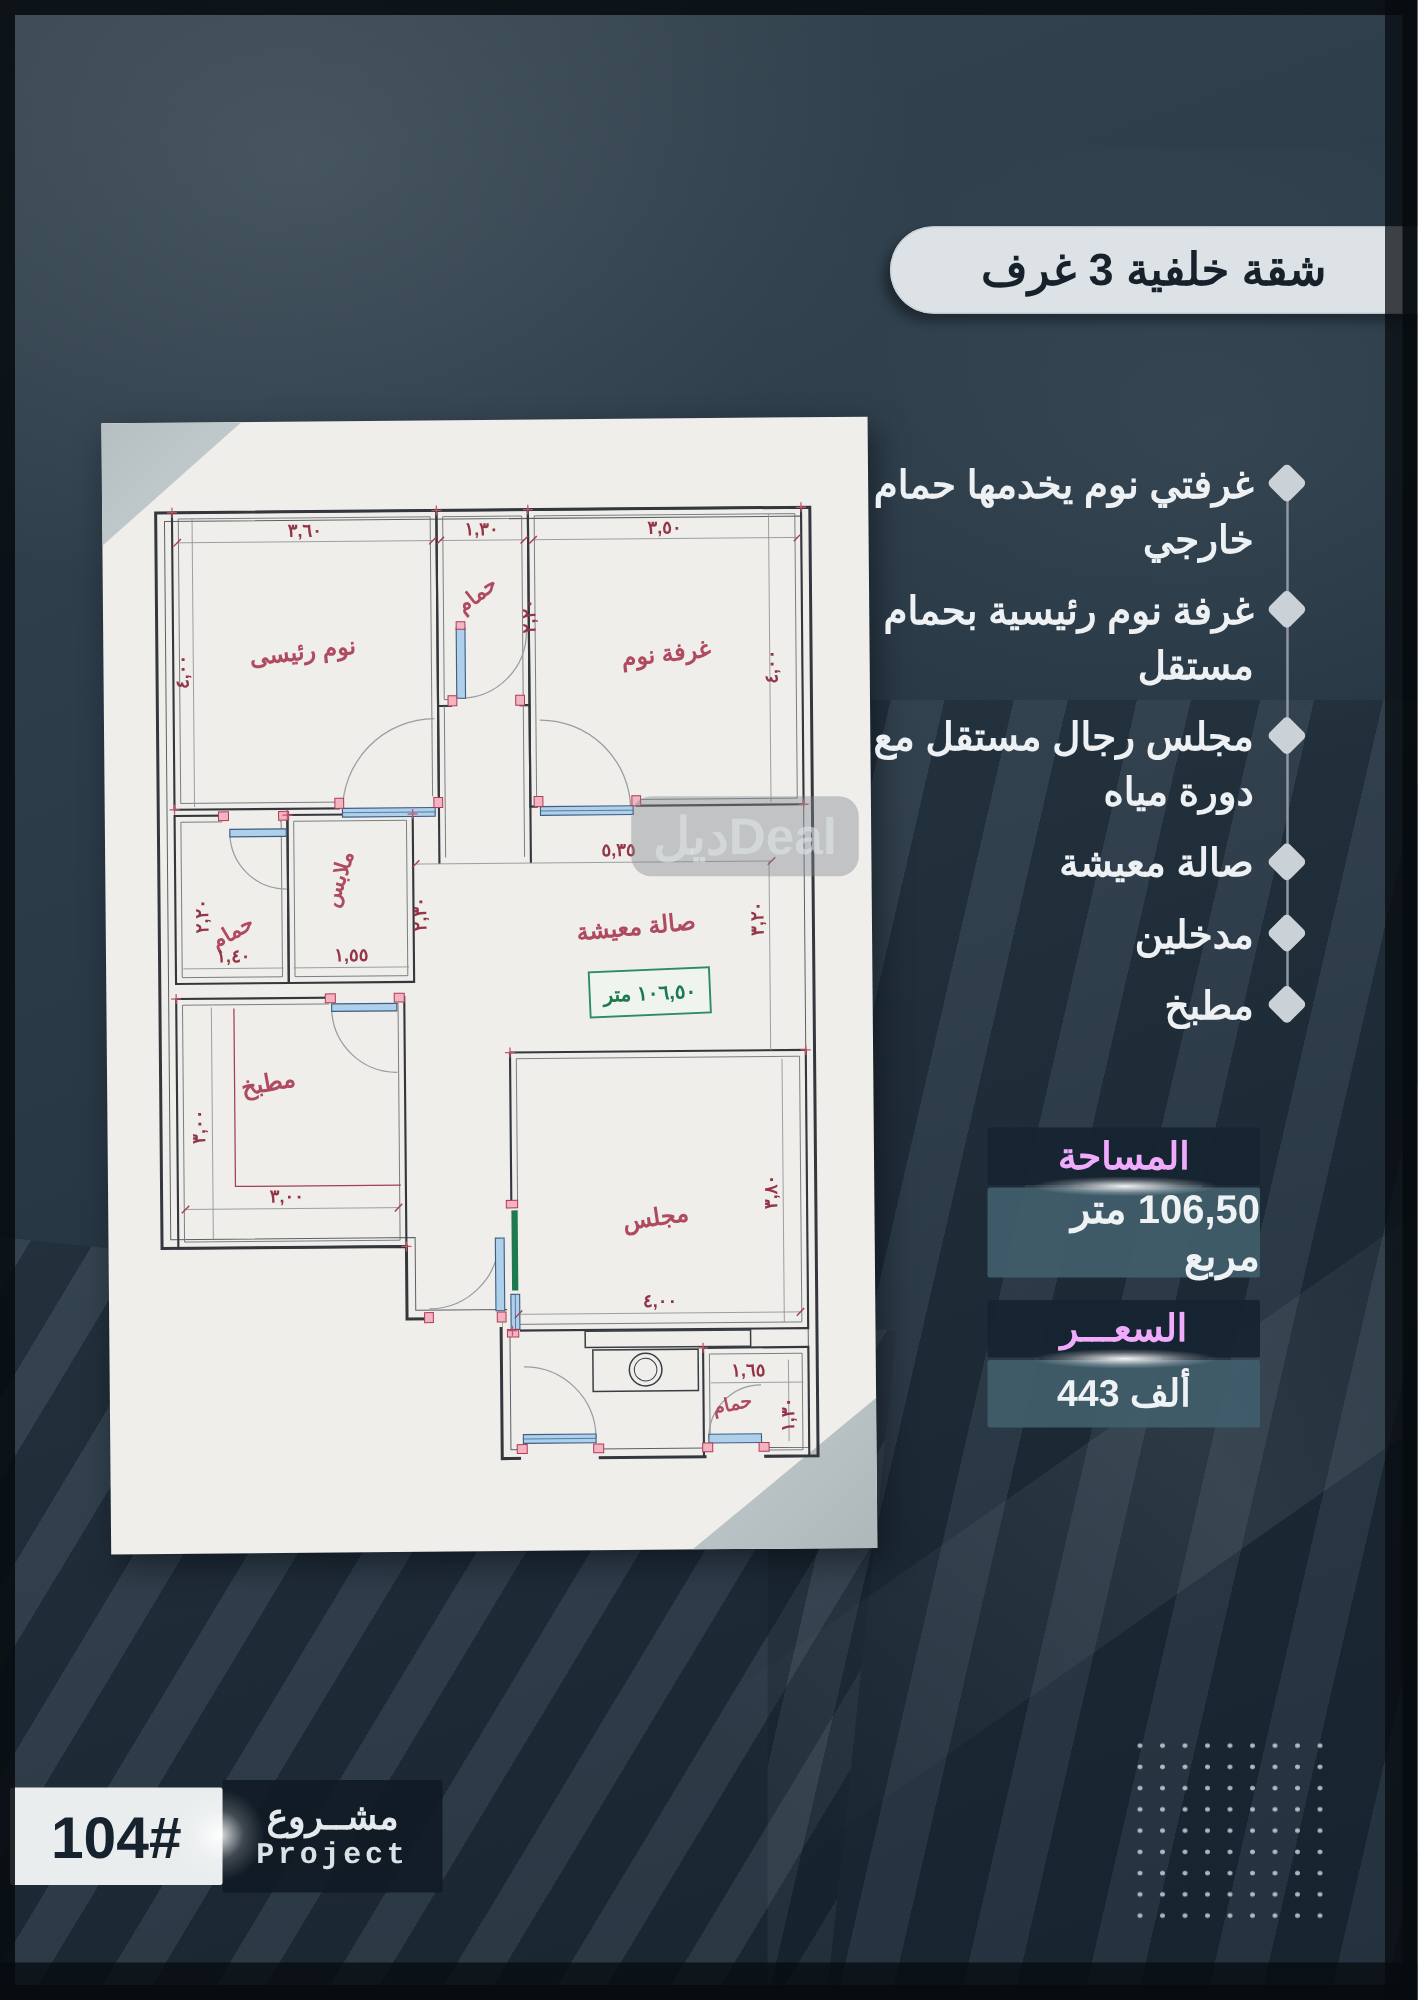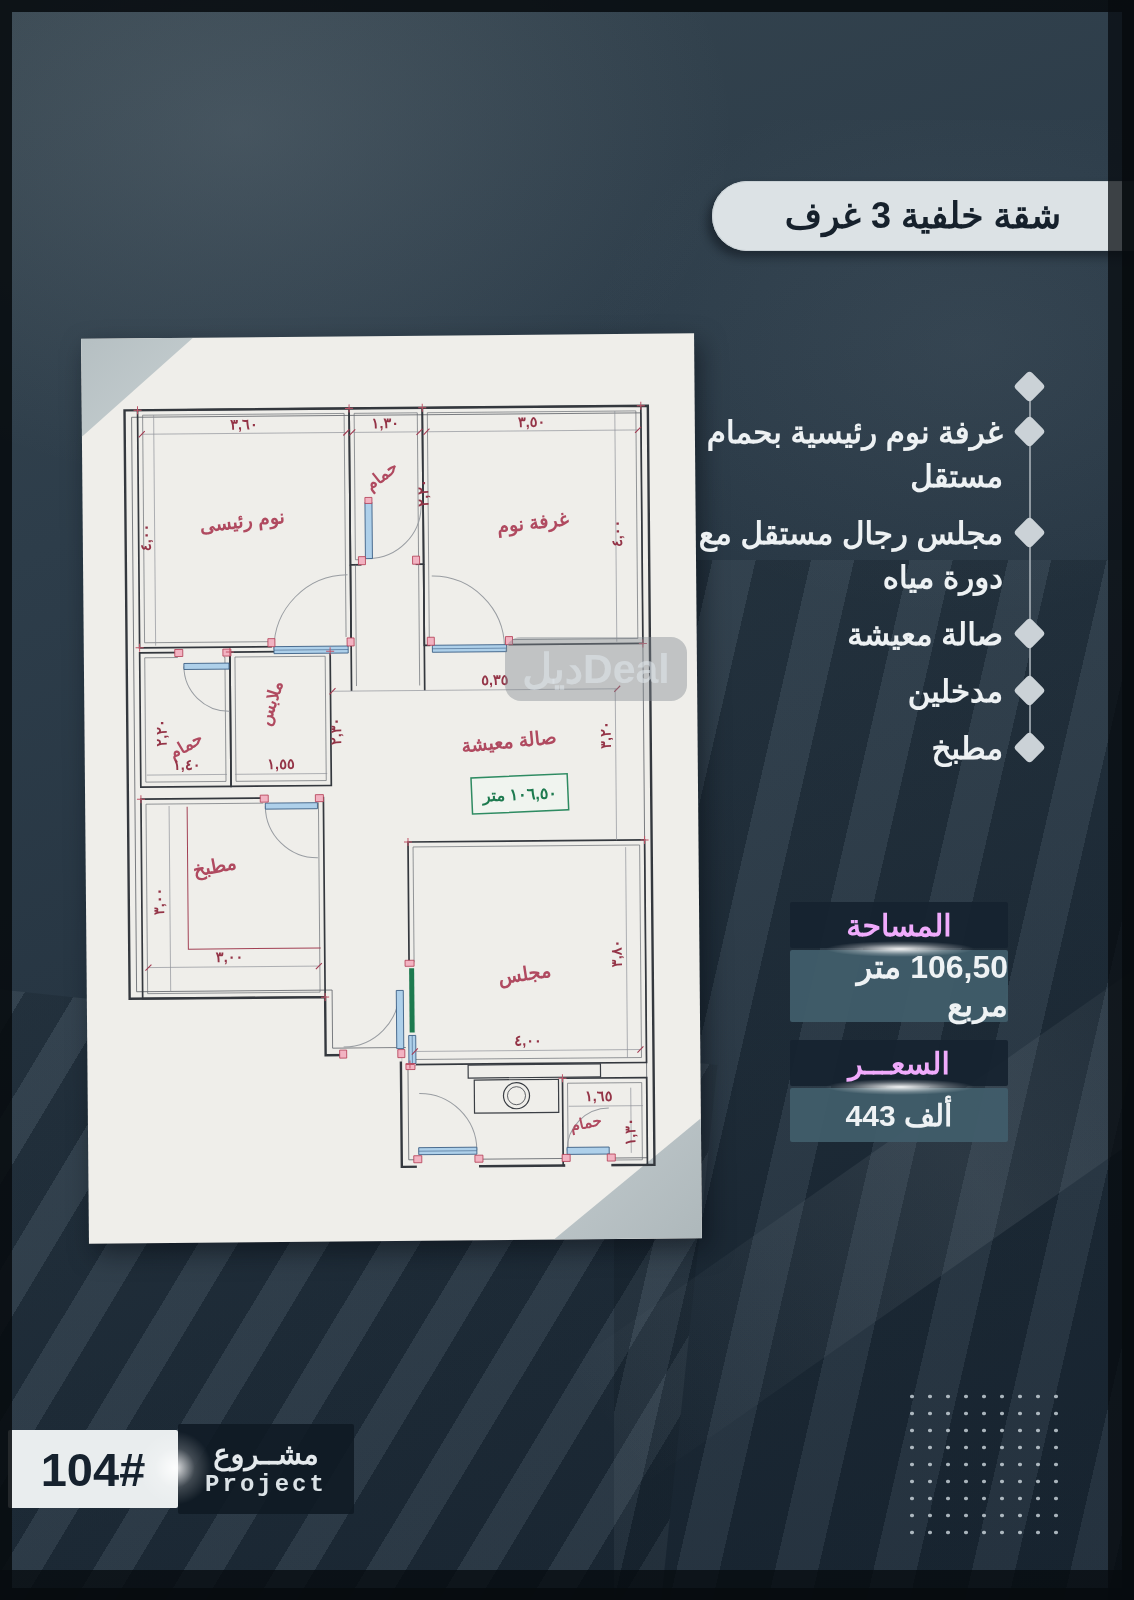--- a/index.html
+++ b/index.html
@@ -99,20 +99,21 @@
 <div class="title-pill">
   <span dir="rtl">شقة خلفية 3 غرف</span>
 </div>
 
 <div class="features">
   <div class="rail"></div>
   <div class="feature-row">
     <div class="bullet-col">
         <div class="diamond"></div>
       </div>
+    <div class="feature-text">غرفتي نوم يخدمها حمام خارجي</div>
   </div>
   <div class="feature-row">
     <div class="bullet-col">
         <div class="diamond"></div>
       </div>
     <div class="feature-text">غرفة نوم رئيسية بحمام مستقل</div>
   </div>
   <div class="feature-row">
     <div class="bullet-col">
         <div class="diamond"></div>

